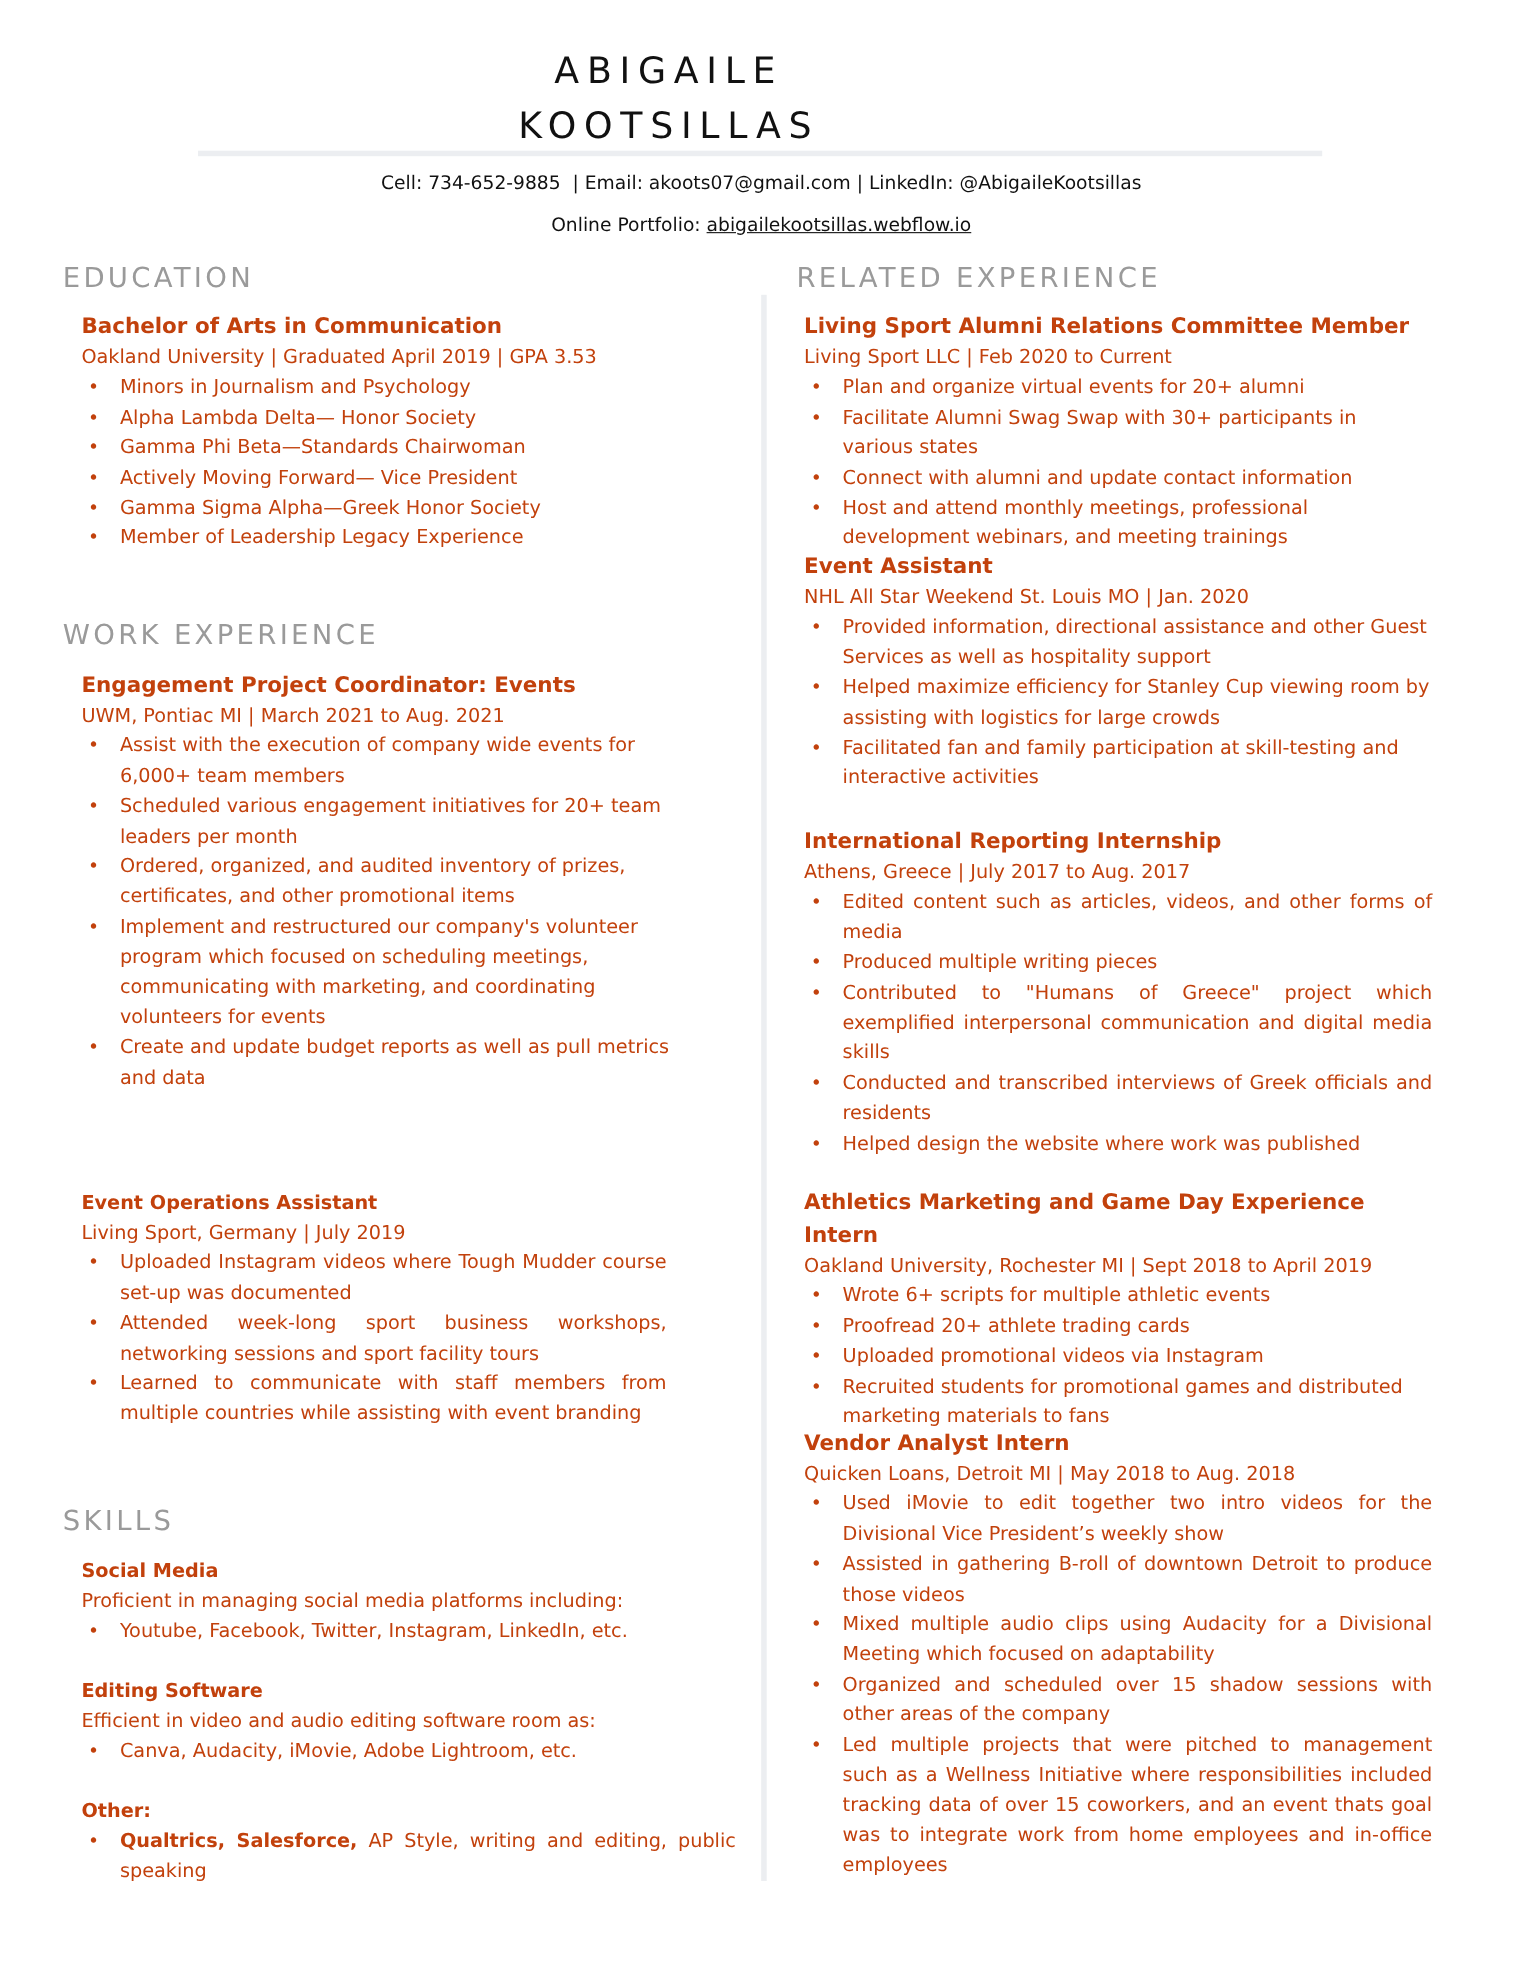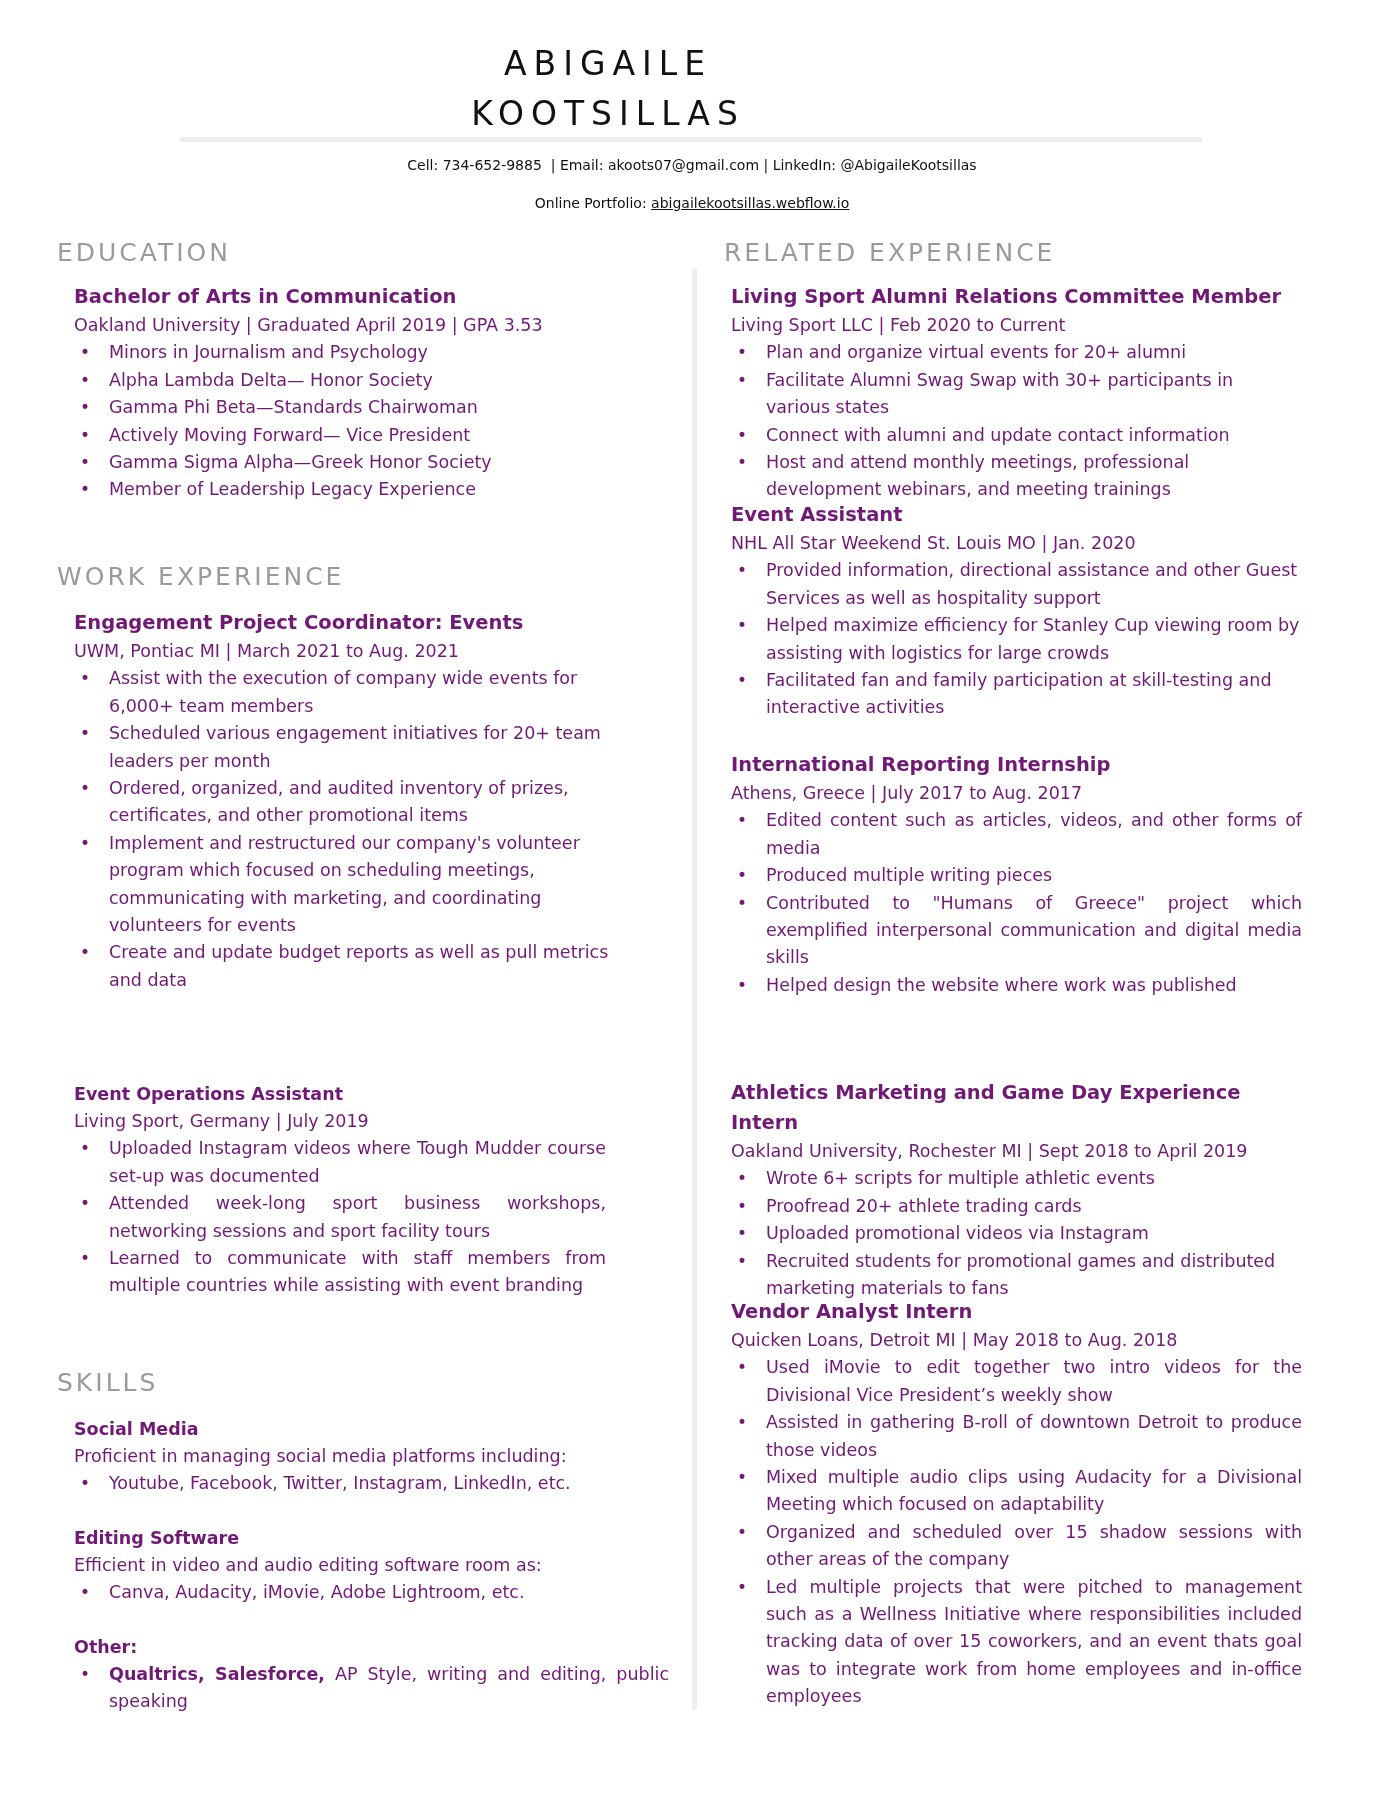--- a/index.html
+++ b/index.html
@@ -3,28 +3,28 @@
 <meta charset="utf-8">
 <style>
   html, body { margin: 0; padding: 0; background: #ffffff; }
   body { width: 1384px; height: 1793px; position: relative; overflow: hidden;
          font-family: "DejaVu Sans", sans-serif; color: #111; }
   .name { position: absolute; left: 0; width: 1216px; text-align: center;
           font-family: "DejaVu Sans", sans-serif; font-size: 33px; letter-spacing: 7px; color: #111; }
   .name.l1 { top: 44px; }
   .name.l2 { top: 94px; }
   .rule { position: absolute; left: 180px; top: 137px; width: 1022px; height: 5px; background: #eceef1; }
-  .contact { position: absolute; left: 0; width: 1384px; text-align: center; font-size: 14px; color: #111; }
+  .contact { position: absolute; left: 0; width: 1384px; text-align: center; font-size: 17px; color: #111; }
   .contact.c1 { top: 157px; }
   .contact.c2 { top: 195px; }
   .contact a { color: #111; text-decoration: underline; }
   .vdivider { position: absolute; left: 692px; top: 268px; width: 5px; height: 1442px; background: #eceef1; }
 
   .sec-title { position: absolute; font-size: 25px; letter-spacing: 3px; color: #9a9a9a; }
-  .col { position: absolute; font-size: 17.5px; line-height: 27.4px; color: #701a75; }
+  .col { position: absolute; font-size: 17.5px; line-height: 27.4px; color: #c2410c; }
   .col.left { left: 74px; width: 536px; }
   .col.right { left: 731px; width: 571px; }
   .job-title { font-weight: bold; font-size: 19.5px; line-height: 30px; }
   .skill-title { font-weight: bold; font-size: 17.5px; line-height: 28px; }
   .meta { }
   ul { margin: 0; padding: 0; list-style: none; }
   li { position: relative; padding-left: 35px; }
   li.just { text-align: justify; }
   li::before { content: "•"; position: absolute; left: 6px; top: 0; font-size: 17px; }
   .strong { font-weight: bold; }
@@ -120,20 +120,21 @@
   </ul>
 </div>
 
 <div class="col right" style="top:750px;">
   <div class="job-title">International Reporting Internship</div>
   <div class="meta">Athens, Greece | July 2017 to Aug. 2017</div>
   <ul>
     <li class="just">Edited content such as articles, videos, and other forms of media</li>
     <li class="just">Produced multiple writing pieces</li>
     <li class="just">Contributed to "Humans of Greece" project which exemplified interpersonal communication and digital media skills</li>
+    <li class="just">Conducted and transcribed interviews of Greek officials and residents</li>
     <li class="just">Helped design the website where work was published</li>
   </ul>
 </div>
 
 <div class="col right" style="top:1078px;">
   <div class="job-title">Athletics Marketing and Game Day Experience Intern</div>
   <div class="meta">Oakland University, Rochester MI | Sept 2018 to April 2019</div>
   <ul>
     <li>Wrote 6+ scripts for multiple athletic events</li>
     <li>Proofread 20+ athlete trading cards</li>

